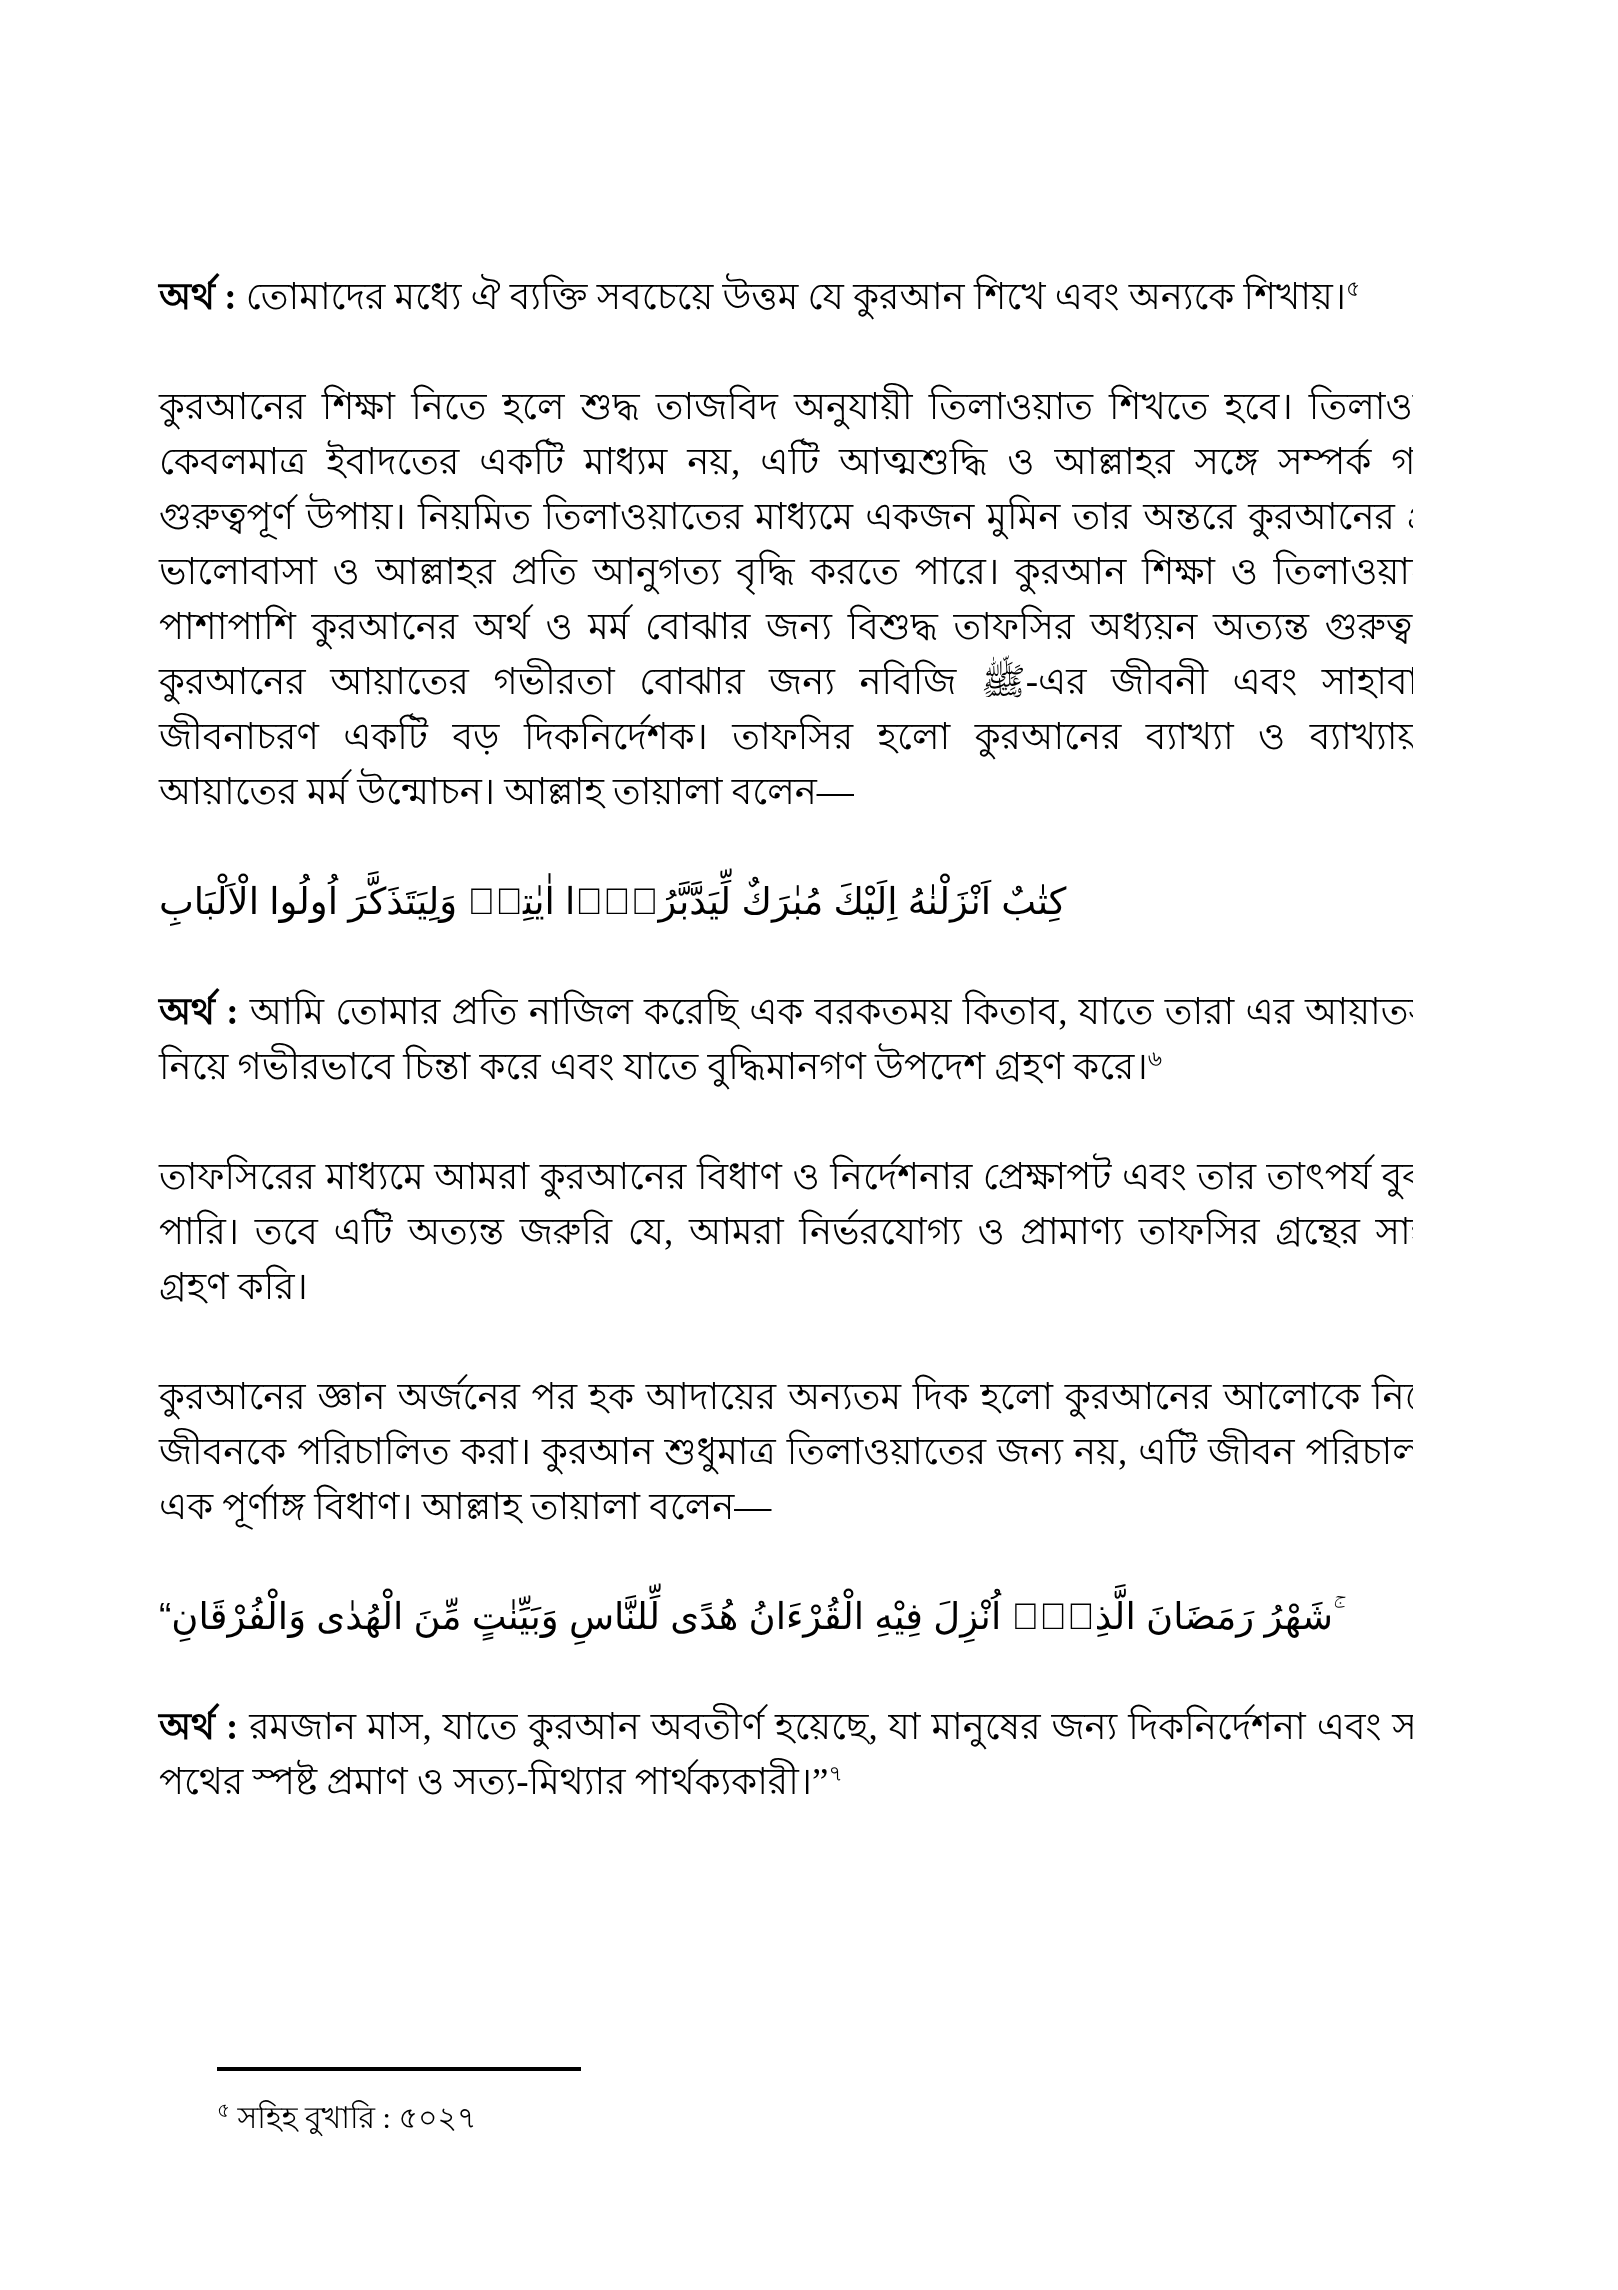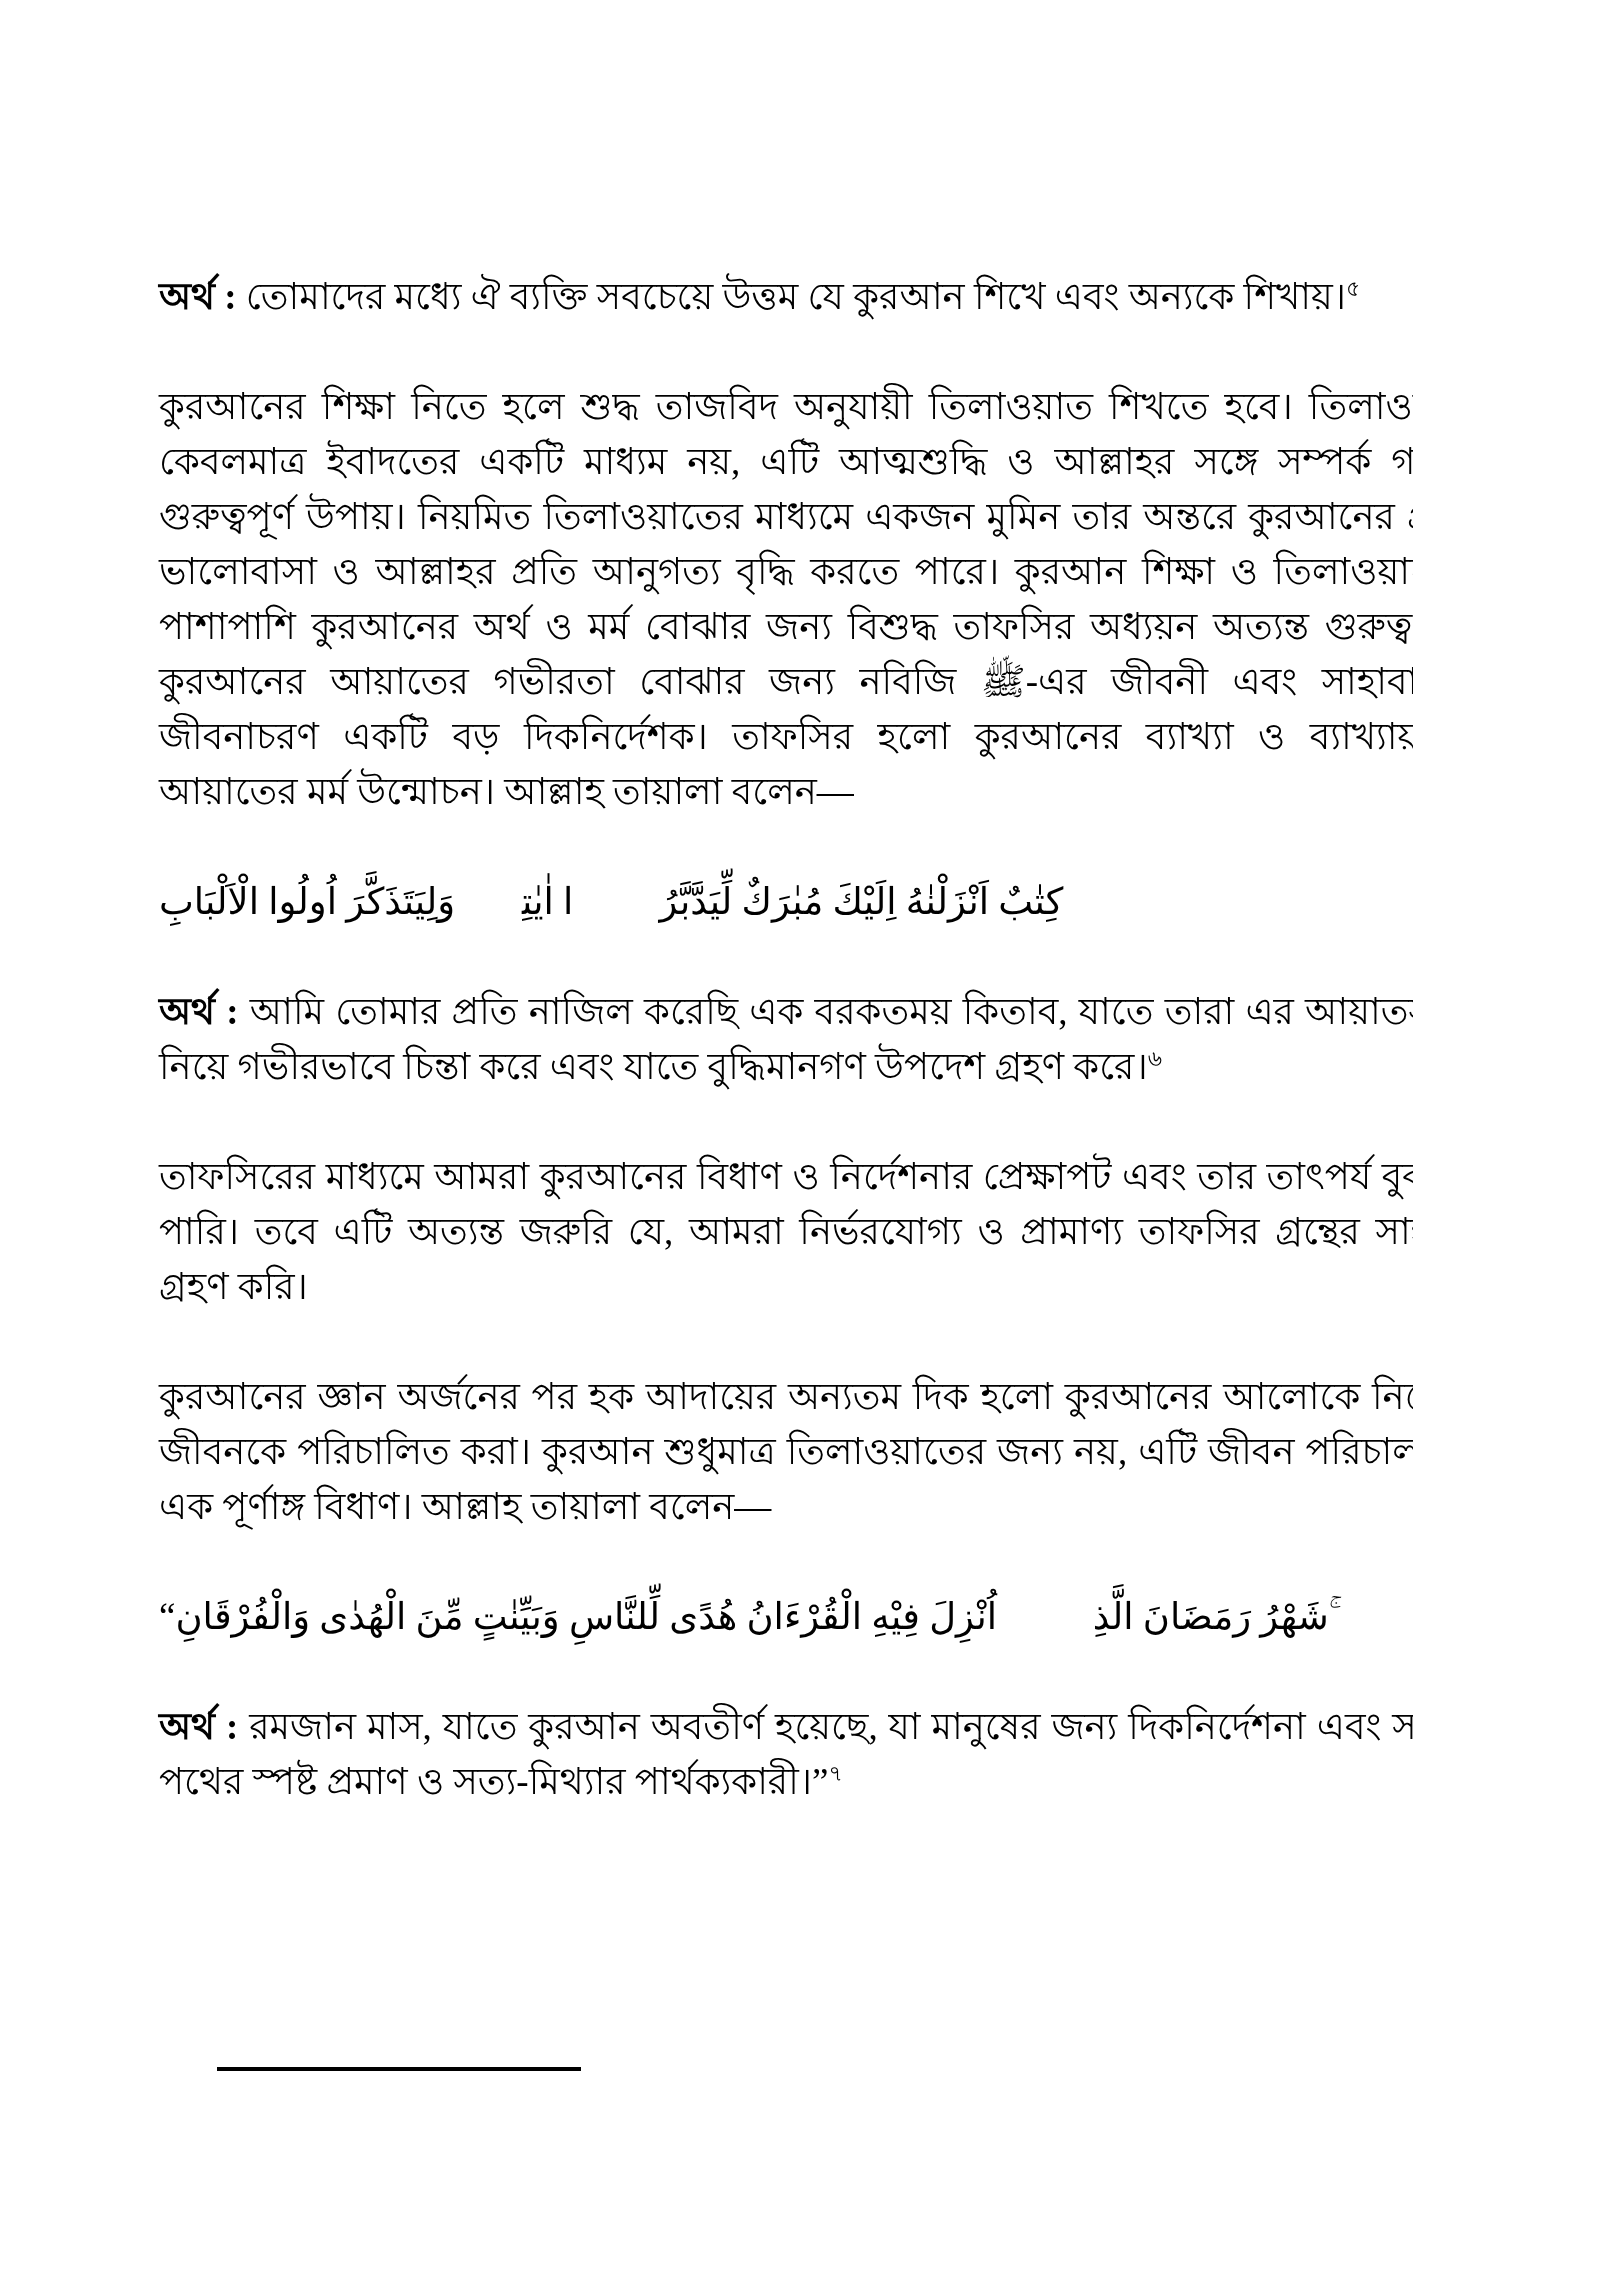--- a/index.html
+++ b/index.html
@@ -31,21 +31,21 @@
   }
   p.para .lead {
     font-weight: bold;
   }
   sup.fnref {
     font-size: 22px;
     line-height: 0;
     vertical-align: super;
   }
   .arabic {
-    font-family: Liberation Serif, serif;
+    font-family: Liberation Sans, sans-serif;
     font-size: 42px;
     color: #000000;
   }
   .verse-centered {
     text-align: center;
     line-height: 85px;
     margin: 0 0 13px 0;
   }
   .verse-justified {
     direction: ltr;
@@ -97,16 +97,17 @@
     <p class="para tight"><span>কুরআনের জ্ঞান অর্জনের পর হক আদায়ের অন্যতম দিক হলো কুরআনের আলোকে নিজের জীবনকে পরিচালিত করা। কুরআন শুধুমাত্র তিলাওয়াতের জন্য নয়, এটি জীবন পরিচালনার এক পূর্ণাঙ্গ বিধাণ। আল্লাহ তায়ালা বলেন—</span></p>
 
     <p class="para arabic verse-justified"><span>“</span><span lang="ar">شَهْرُ رَمَضَانَ الَّذِيْۤ اُنْزِلَ فِيْهِ الْقُرْءَانُ هُدًى لِّلنَّاسِ وَبَيِّنٰتٍ مِّنَ الْهُدٰى وَالْفُرْقَانِ ۚ</span></p>
 
     <p class="para"><span class="lead">অর্থ : </span><span>রমজান মাস, যাতে কুরআন অবতীর্ণ হয়েছে, যা মানুষের জন্য দিকনির্দেশনা এবং সঠিক পথের স্পষ্ট প্রমাণ ও সত্য-মিথ্যার পার্থক্যকারী।”</span><sup class="fnref">৭</sup></p>
 
   </div>
 
   <div class="footnotes">
     <div class="fn-rule"></div>
+    <p class="fn"><sup>৫</sup><span> সহিহ বুখারি : ৫০২৭</span></p>
   </div>
 
 </div>
 
 
 </body></html>

